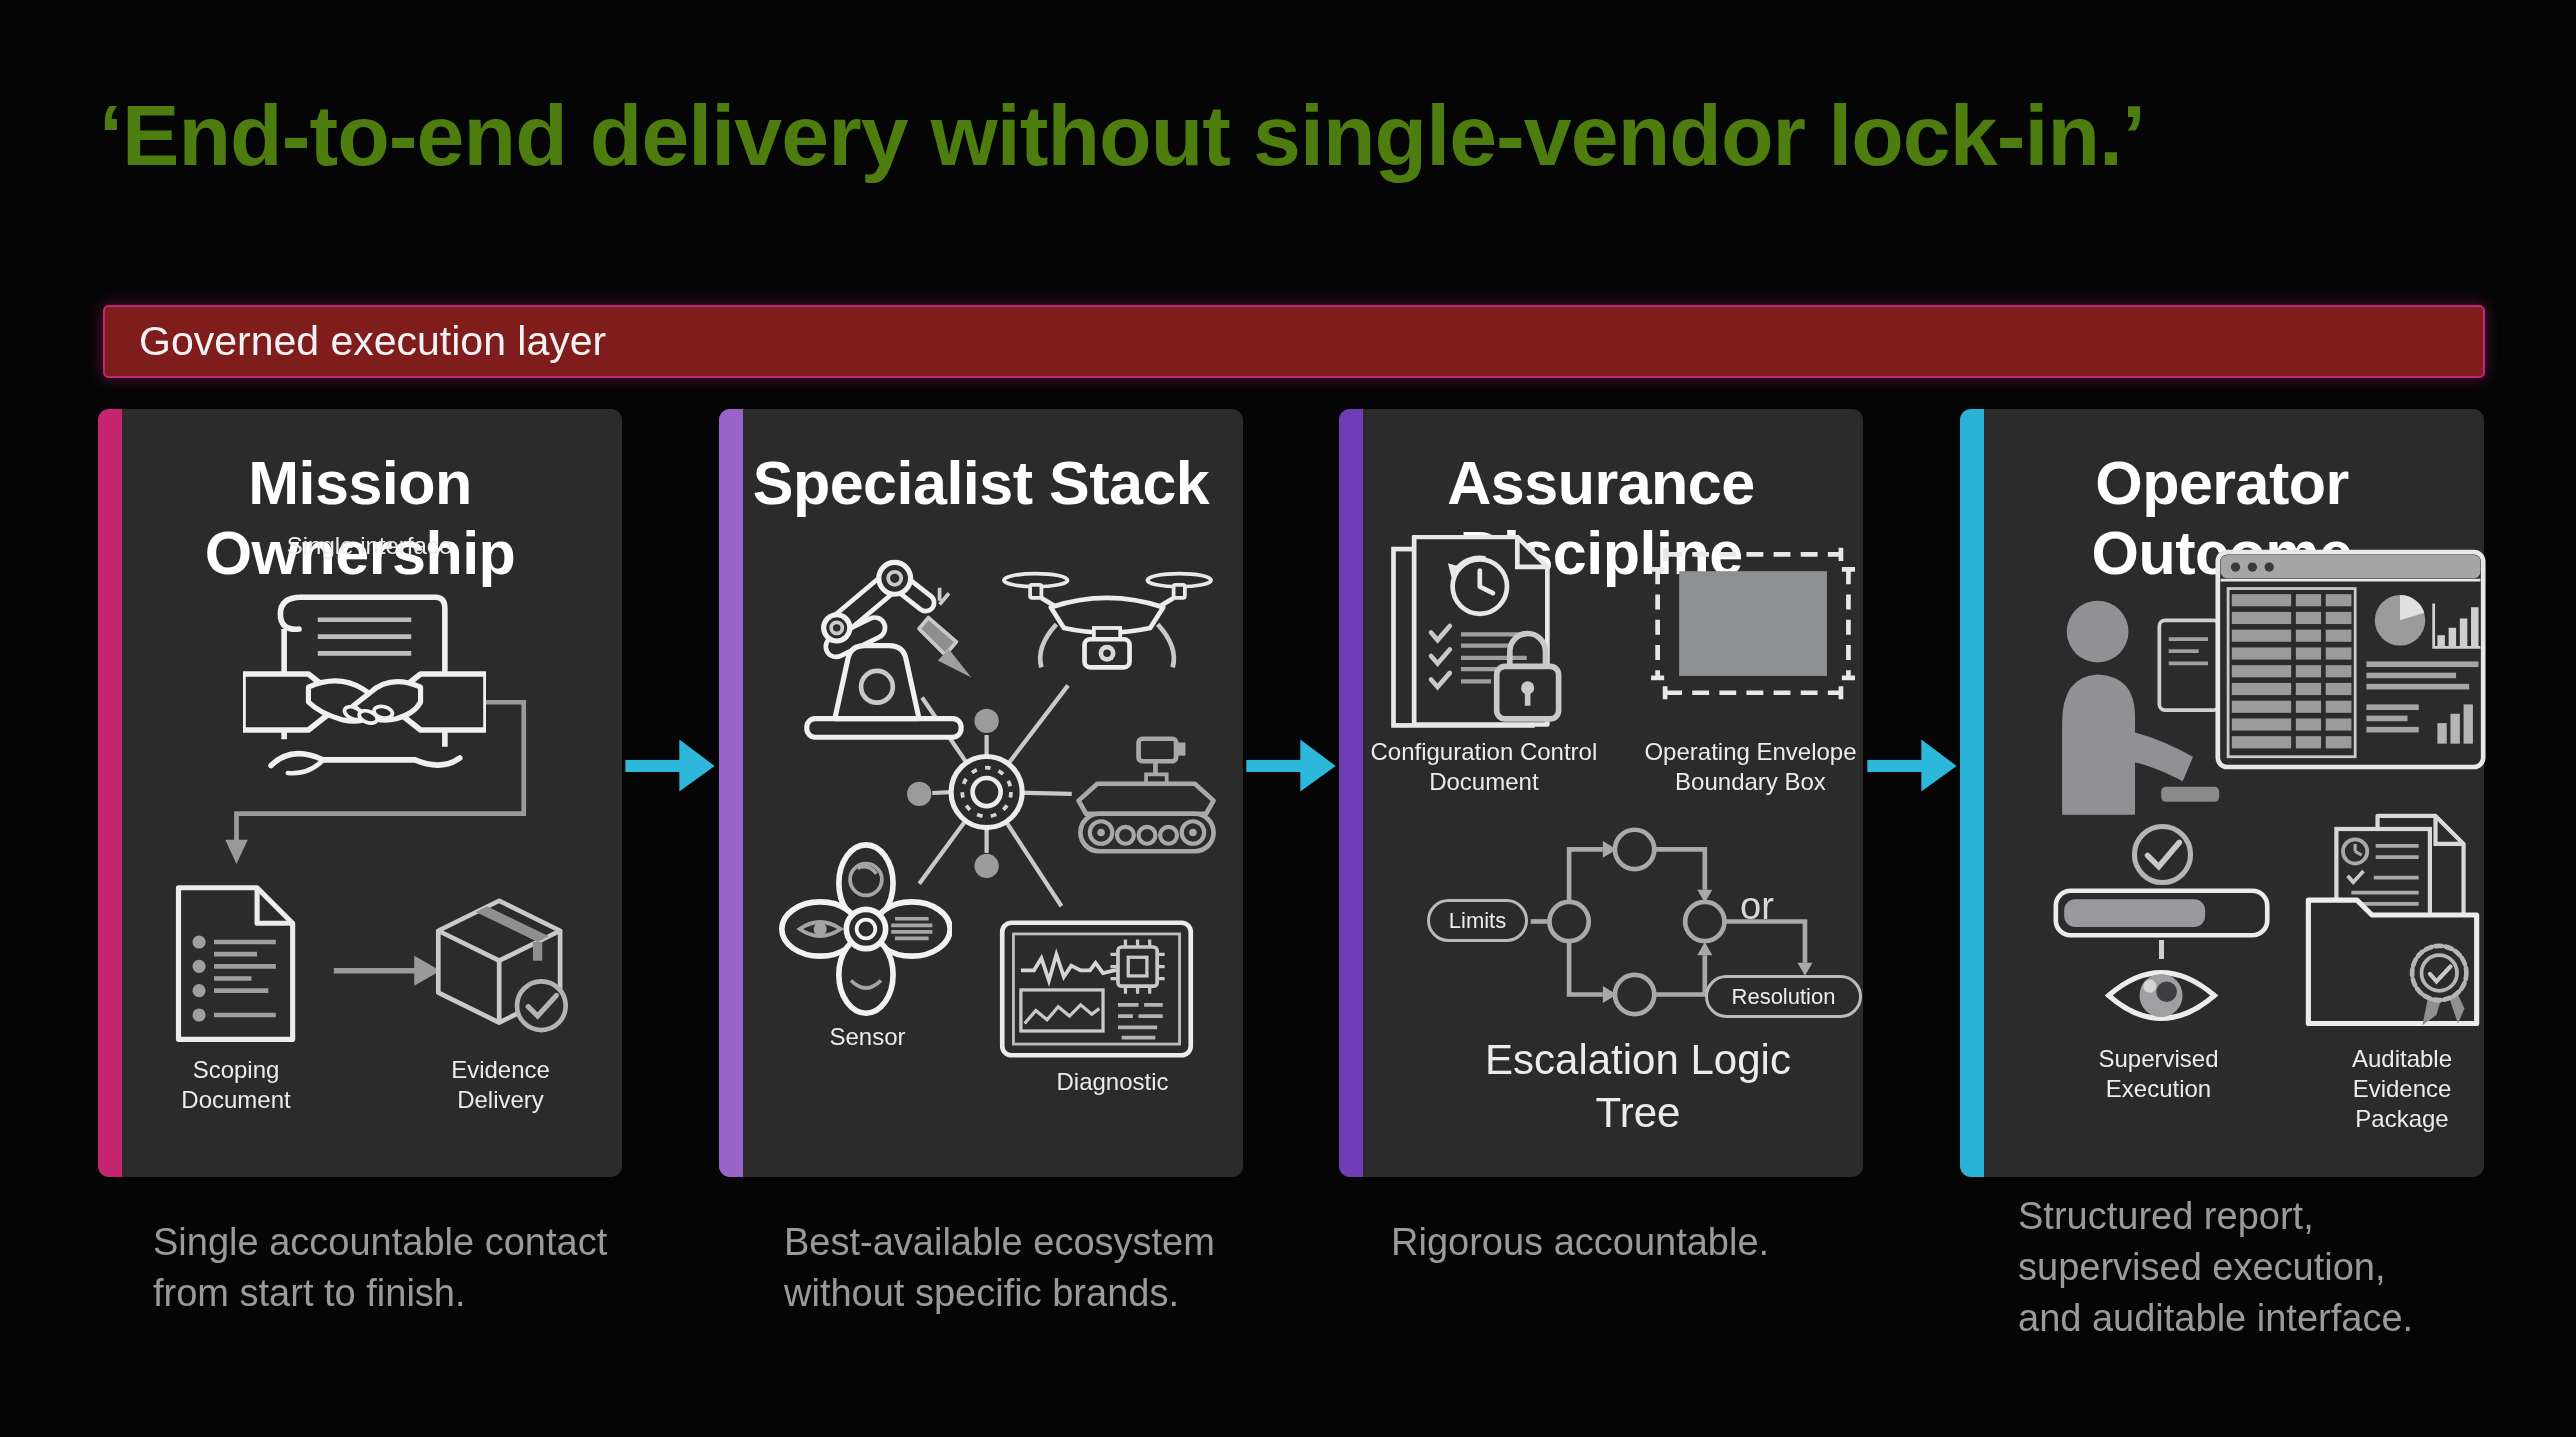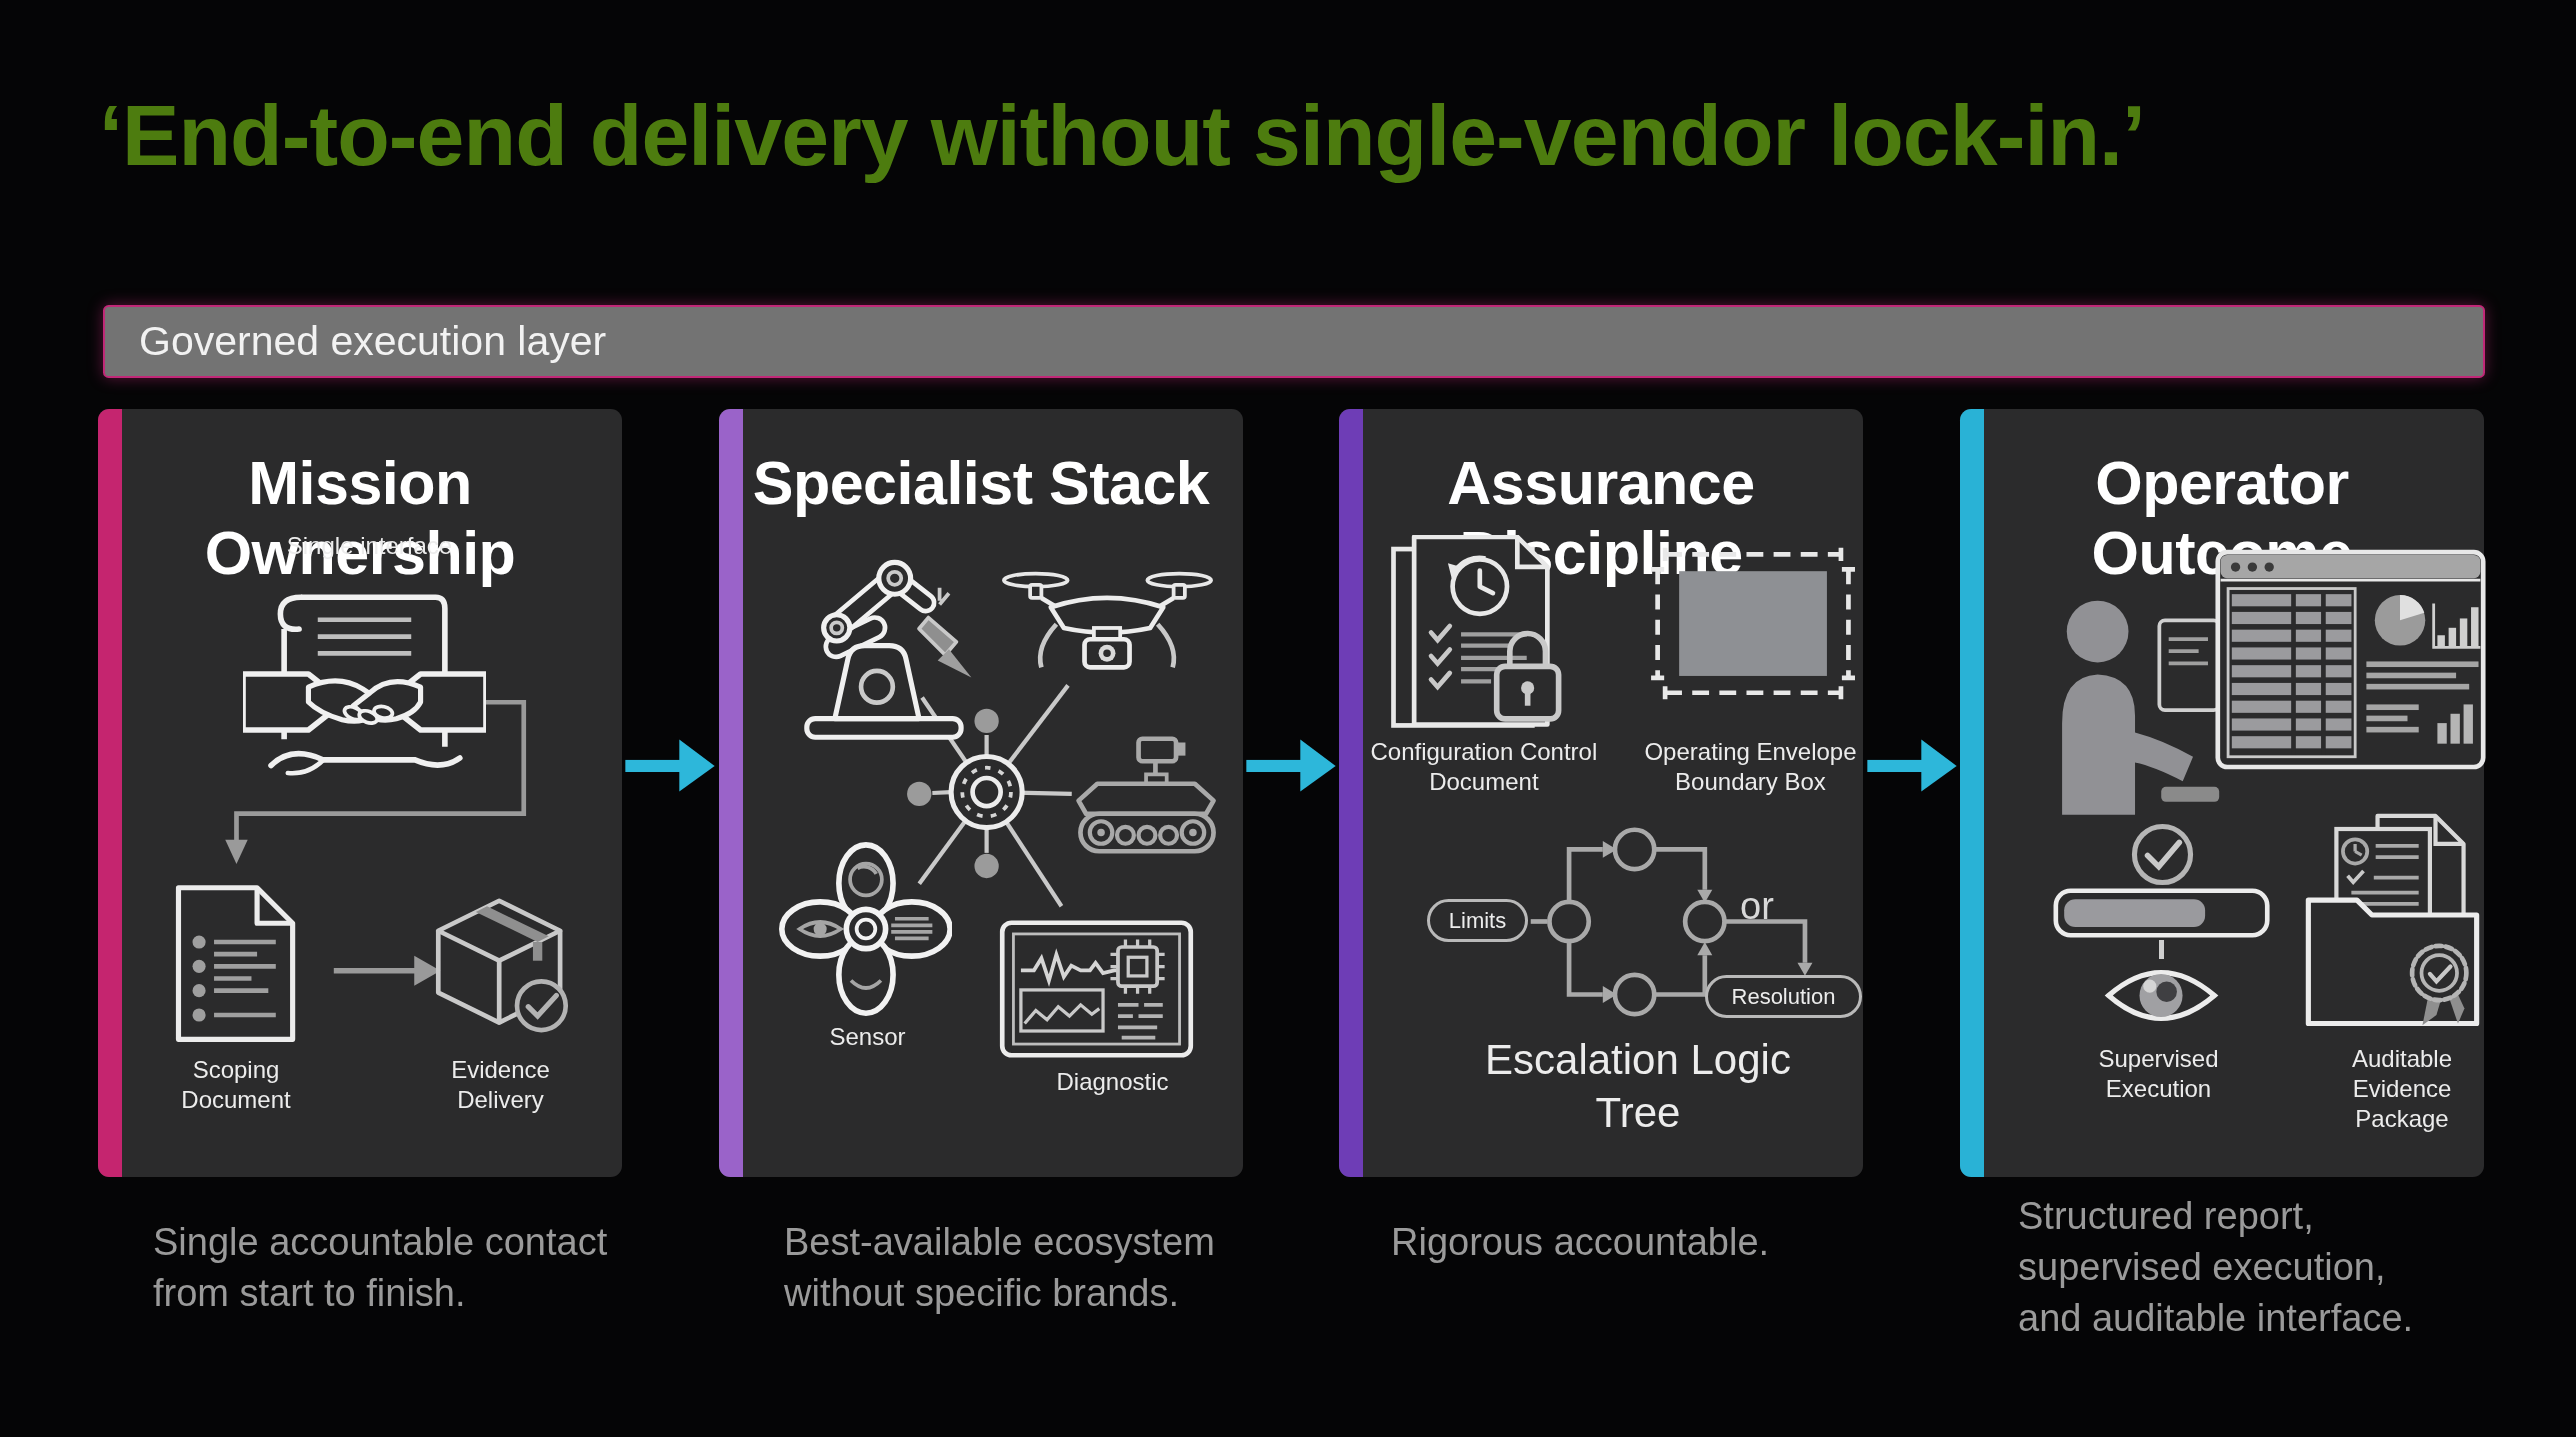--- a/index.html
+++ b/index.html
@@ -1,20 +1,20 @@
 <!DOCTYPE html>
 <html style="font-size:15px"><head>
 <meta charset="utf-8">
 <style>
   html,body{margin:0;padding:0;background:#050506;}
   #canvas{position:relative;width:2576px;height:1438px;background:#050506;overflow:hidden;
           font-family:"Liberation Sans",sans-serif;color:#fff;}
   .abs{position:absolute;}
   .title{left:99px;top:86px;font-size:86px;font-weight:700;letter-spacing:-0.9px;color:#4d7c0f;white-space:nowrap;}
-  .banner{left:103px;top:305px;width:2378px;height:69px;background:#737373;border:2.8px solid #c12878;
+  .banner{left:103px;top:305px;width:2378px;height:69px;background:#7f1d1d;border:2.8px solid #c12878;
           border-radius:5.6px;box-shadow:0 0 15px rgba(193,40,120,.45);display:flex;align-items:center;}
   .banner span{font-size:41px;color:#f2f2f2;padding-left:34px;}
   .panel{top:409px;width:524px;height:768px;background:#2b2b2c;border-radius:11.2px;}
   .accent{left:0;top:0;bottom:0;width:24px;border-radius:11.2px 0 0 11.2px;}
   .ph{left:0;top:39px;width:100%;text-align:center;font-size:61px;font-weight:700;color:#ffffff;letter-spacing:-0.5px;}
   .ilabel{font-size:24px;line-height:1.25;color:#ececec;text-align:center;}
   .caption{font-size:38px;line-height:1.34;color:#9a9a9a;}
   .pill{border:3.7px solid #b9b9b9;border-radius:24px;color:#ececec;font-size:22px;display:flex;
         align-items:center;justify-content:center;background:#2b2b2c;box-sizing:border-box;}
   .orlabel{font-size:38px;color:#d8d8d8;}

